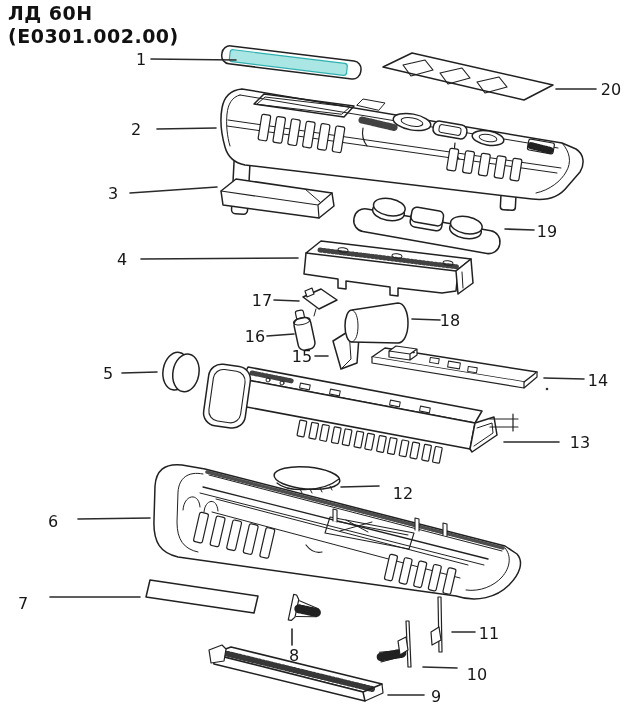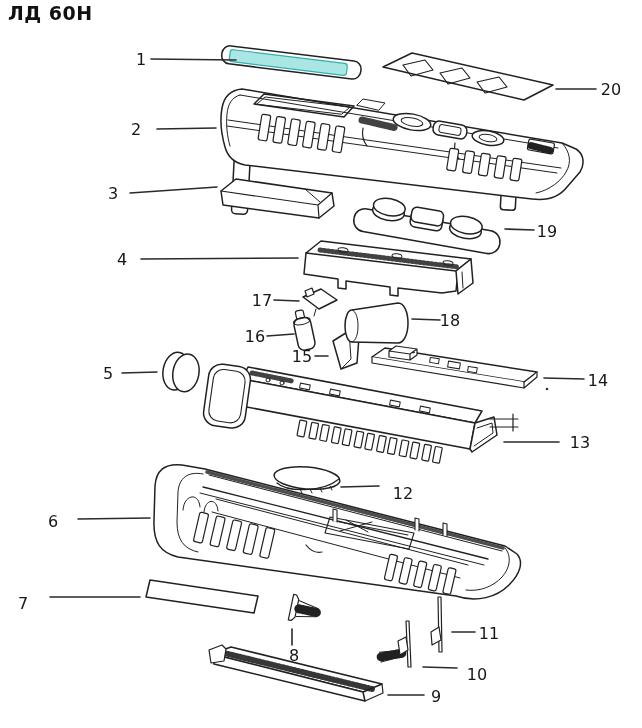--- a/index.html
+++ b/index.html
@@ -11,20 +11,21 @@
   .title-line{font-size:19px;font-weight:600;letter-spacing:.5px;}
   text.plabel{font-size:16px;fill:#161616;font-family:"DejaVu Sans","Liberation Sans",sans-serif;}
 </style>
 </head>
 <body>
 
 <div class="canvas">
 
   <div class="title-block">
     <div class="title-line">ЛД 60Н</div>
+    <div class="title-line">(E0301.002.00)</div>
   </div>
 
   <svg width="642" height="728" viewBox="0 0 642 728">
   <g stroke="#212121" fill="none" stroke-width="1.5" stroke-linejoin="round" stroke-linecap="round">
 
     <g transform="rotate(7 223 53)">
       <rect x="222" y="45" width="140" height="18" rx="8" fill="#fff"></rect>
       <rect x="230" y="48.5" width="118" height="12" rx="3" stroke="#2fb0ae" stroke-width="1.2" fill="#a9e6e4"></rect>
     </g>
 

